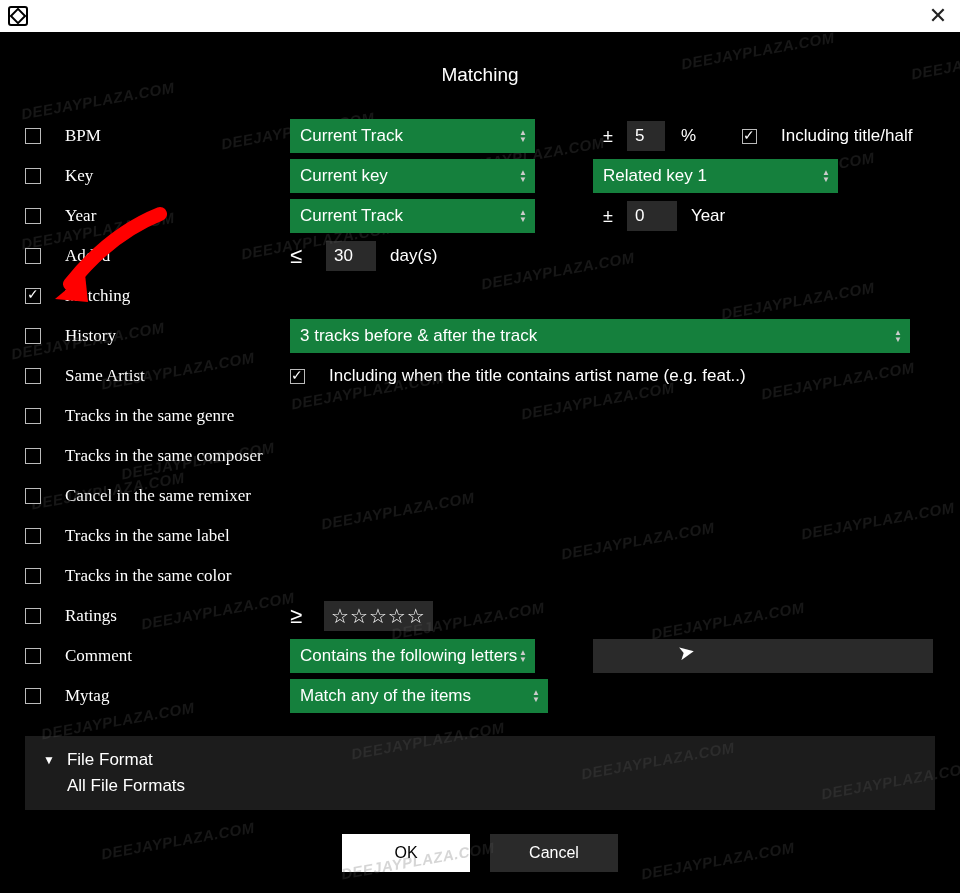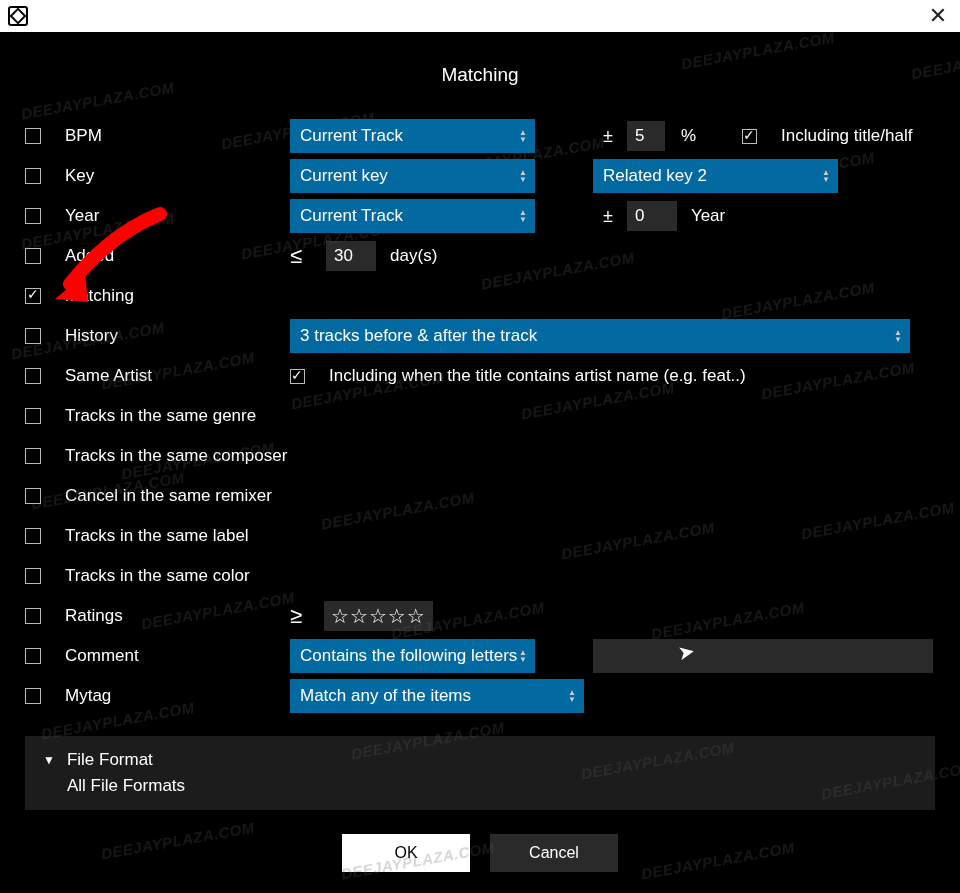--- a/index.html
+++ b/index.html
@@ -71,29 +71,30 @@
 .cb.checked::after {
   content: "✓";
   position: absolute;
   top: -3px; left: 1px;
   font-size: 14px;
   color: #fff;
 }
 .label-col {
   width: 225px;
   flex-shrink: 0;
+  font-family: Liberation Serif, serif;
 }
 .ctrl-col {
   display: flex;
   align-items: center;
   gap: 14px;
   flex: 1;
 }
 .select {
-  background: #0369a1;
+  background: #15803d;
   height: 34px;
   display: flex;
   align-items: center;
   padding: 0 10px;
   position: relative;
   cursor: pointer;
 }
 .select .spin {
   position: absolute;
   right: 8px;
@@ -269,21 +270,21 @@
     <div class="ctrl-col">
       <div class="select" style="width:245px">
         <span>Current key</span>
         <span class="spin">
             <span>▲</span>
             <span>▼</span>
           </span>
       </div>
       <div style="width:30px"></div>
       <div class="select" style="width:245px">
-        <span>Related key 2</span>
+        <span>Related key 1</span>
         <span class="spin">
             <span>▲</span>
             <span>▼</span>
           </span>
       </div>
     </div>
   </div>
 
   <div class="row">
     <div class="cb"></div>
@@ -384,21 +385,21 @@
       </div>
       <div style="width:30px"></div>
       <div class="txt-input"></div>
     </div>
   </div>
 
   <div class="row">
     <div class="cb"></div>
     <div class="label-col">Mytag</div>
     <div class="ctrl-col">
-      <div class="select" style="width:294px">
+      <div class="select" style="width:258px">
         <span>Match any of the items</span>
         <span class="spin">
             <span>▲</span>
             <span>▼</span>
           </span>
       </div>
     </div>
   </div>
 
   <div class="ff-section">

